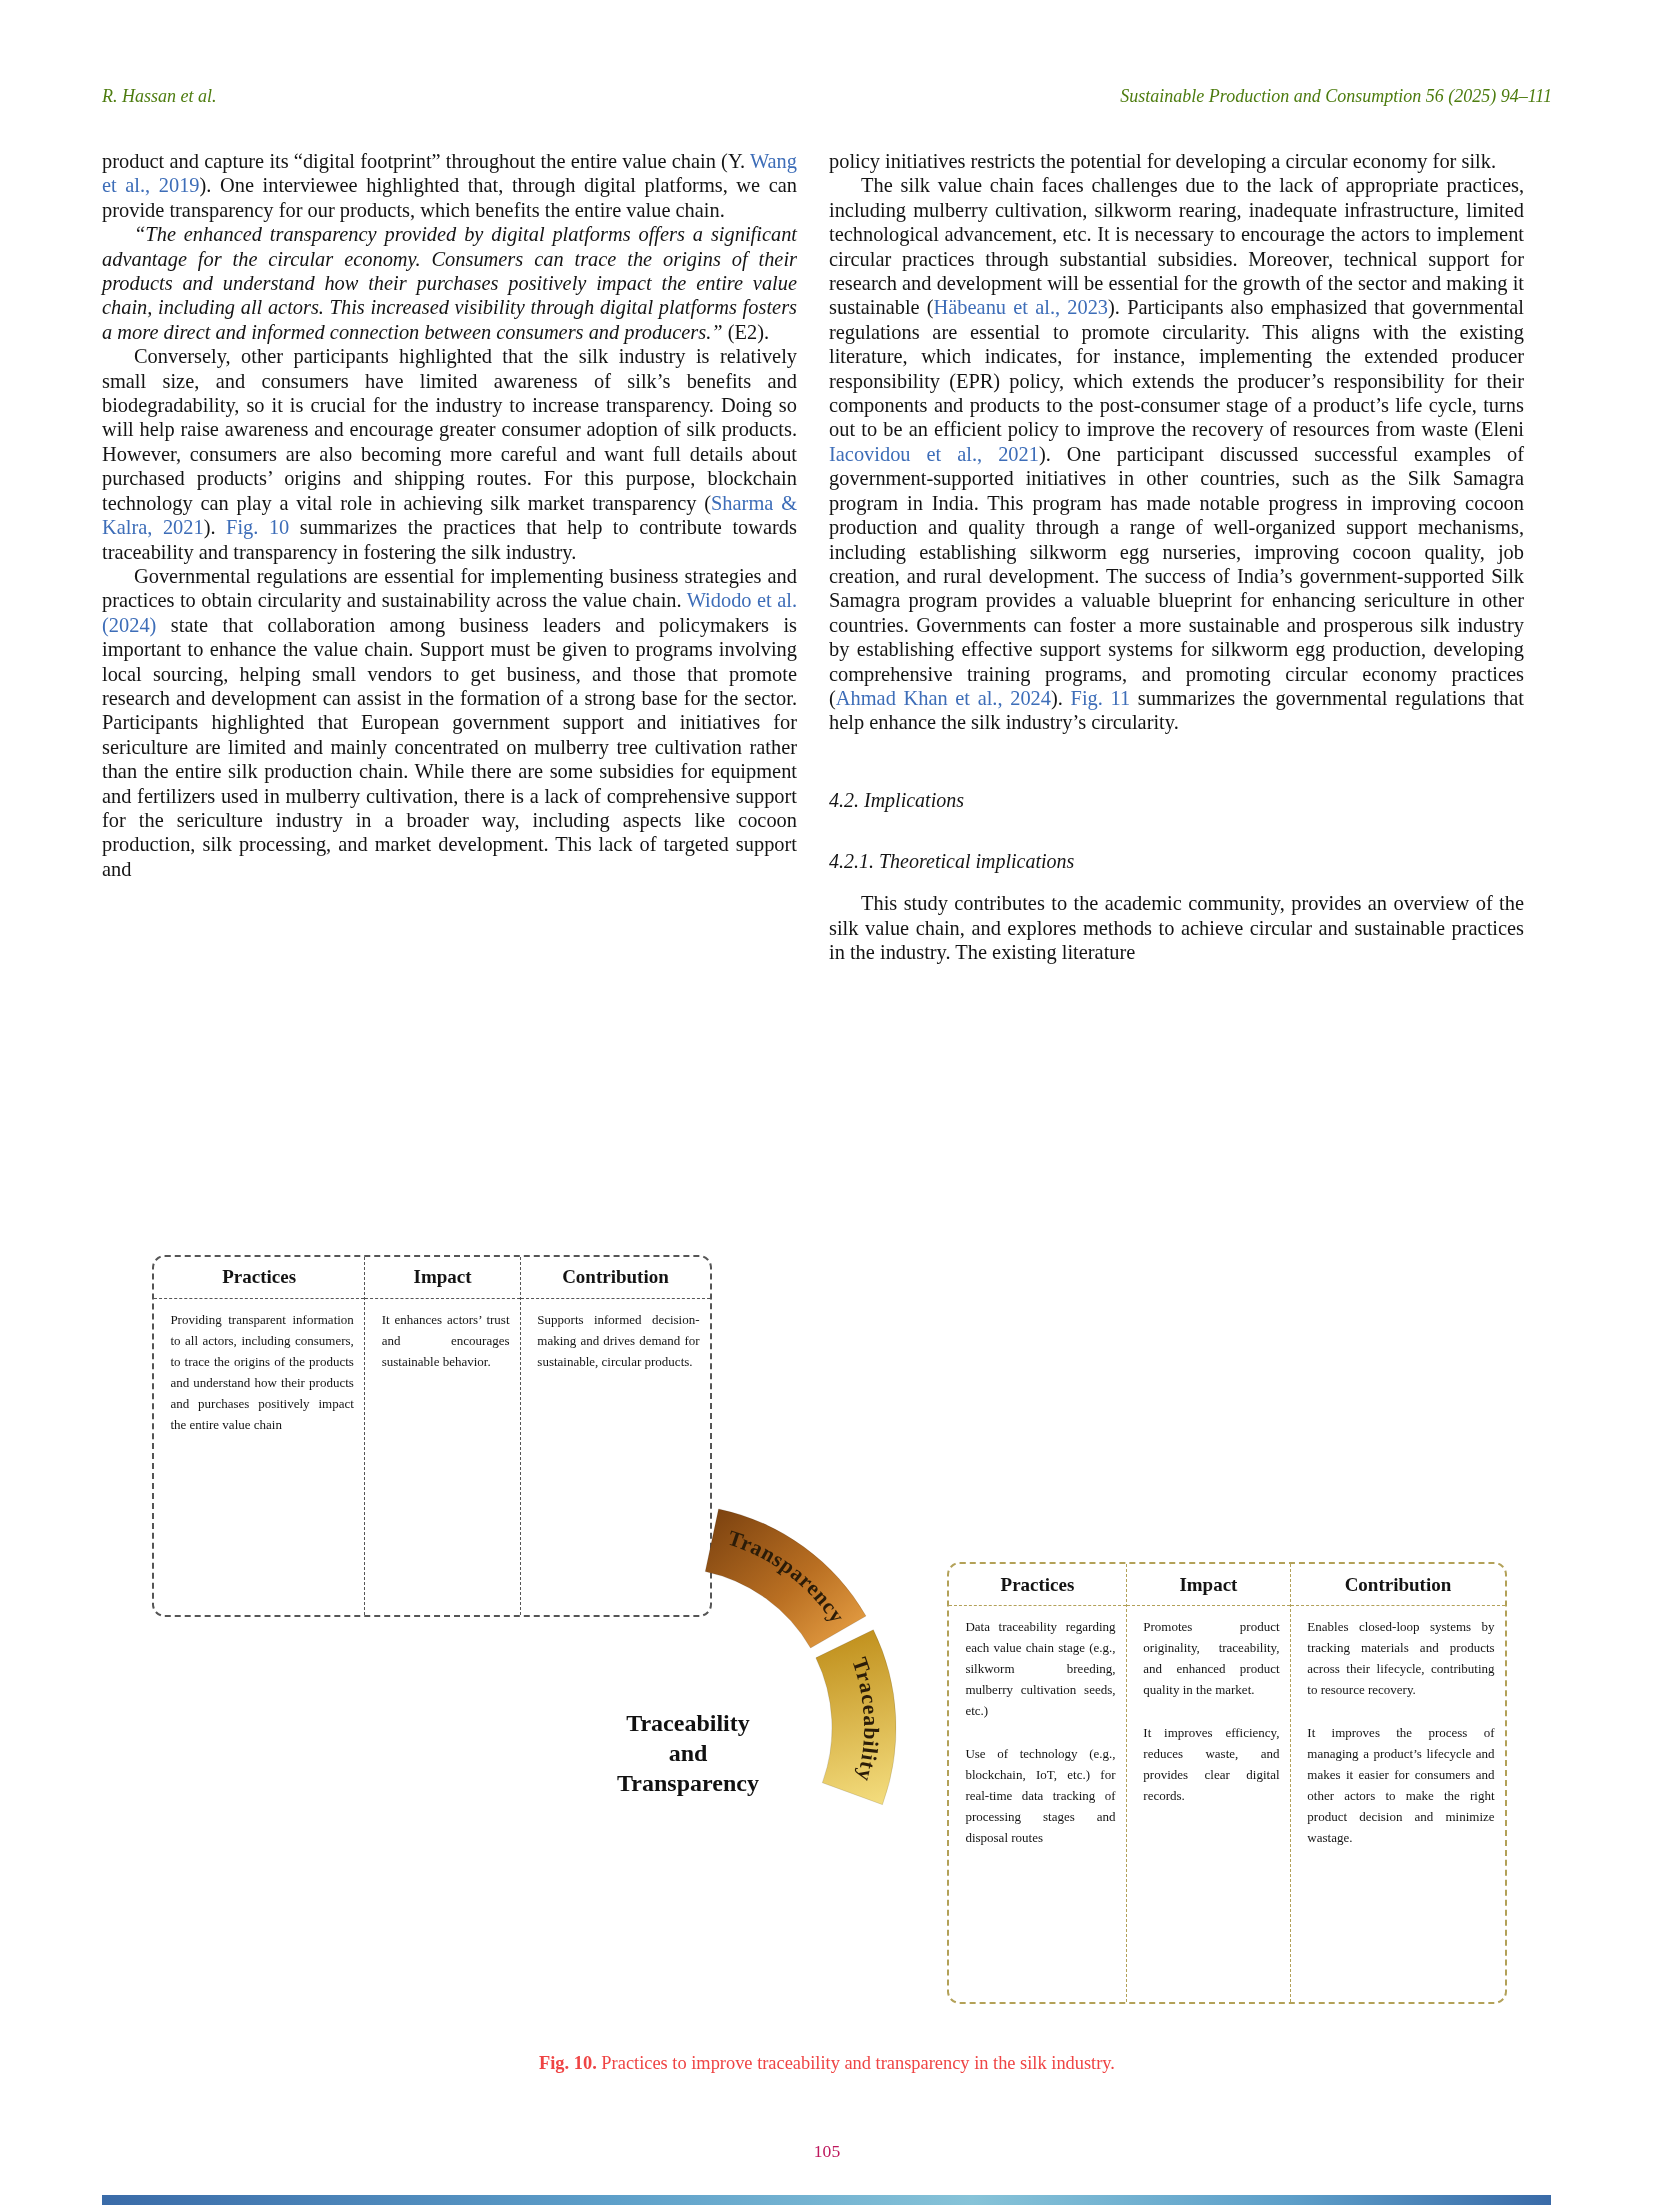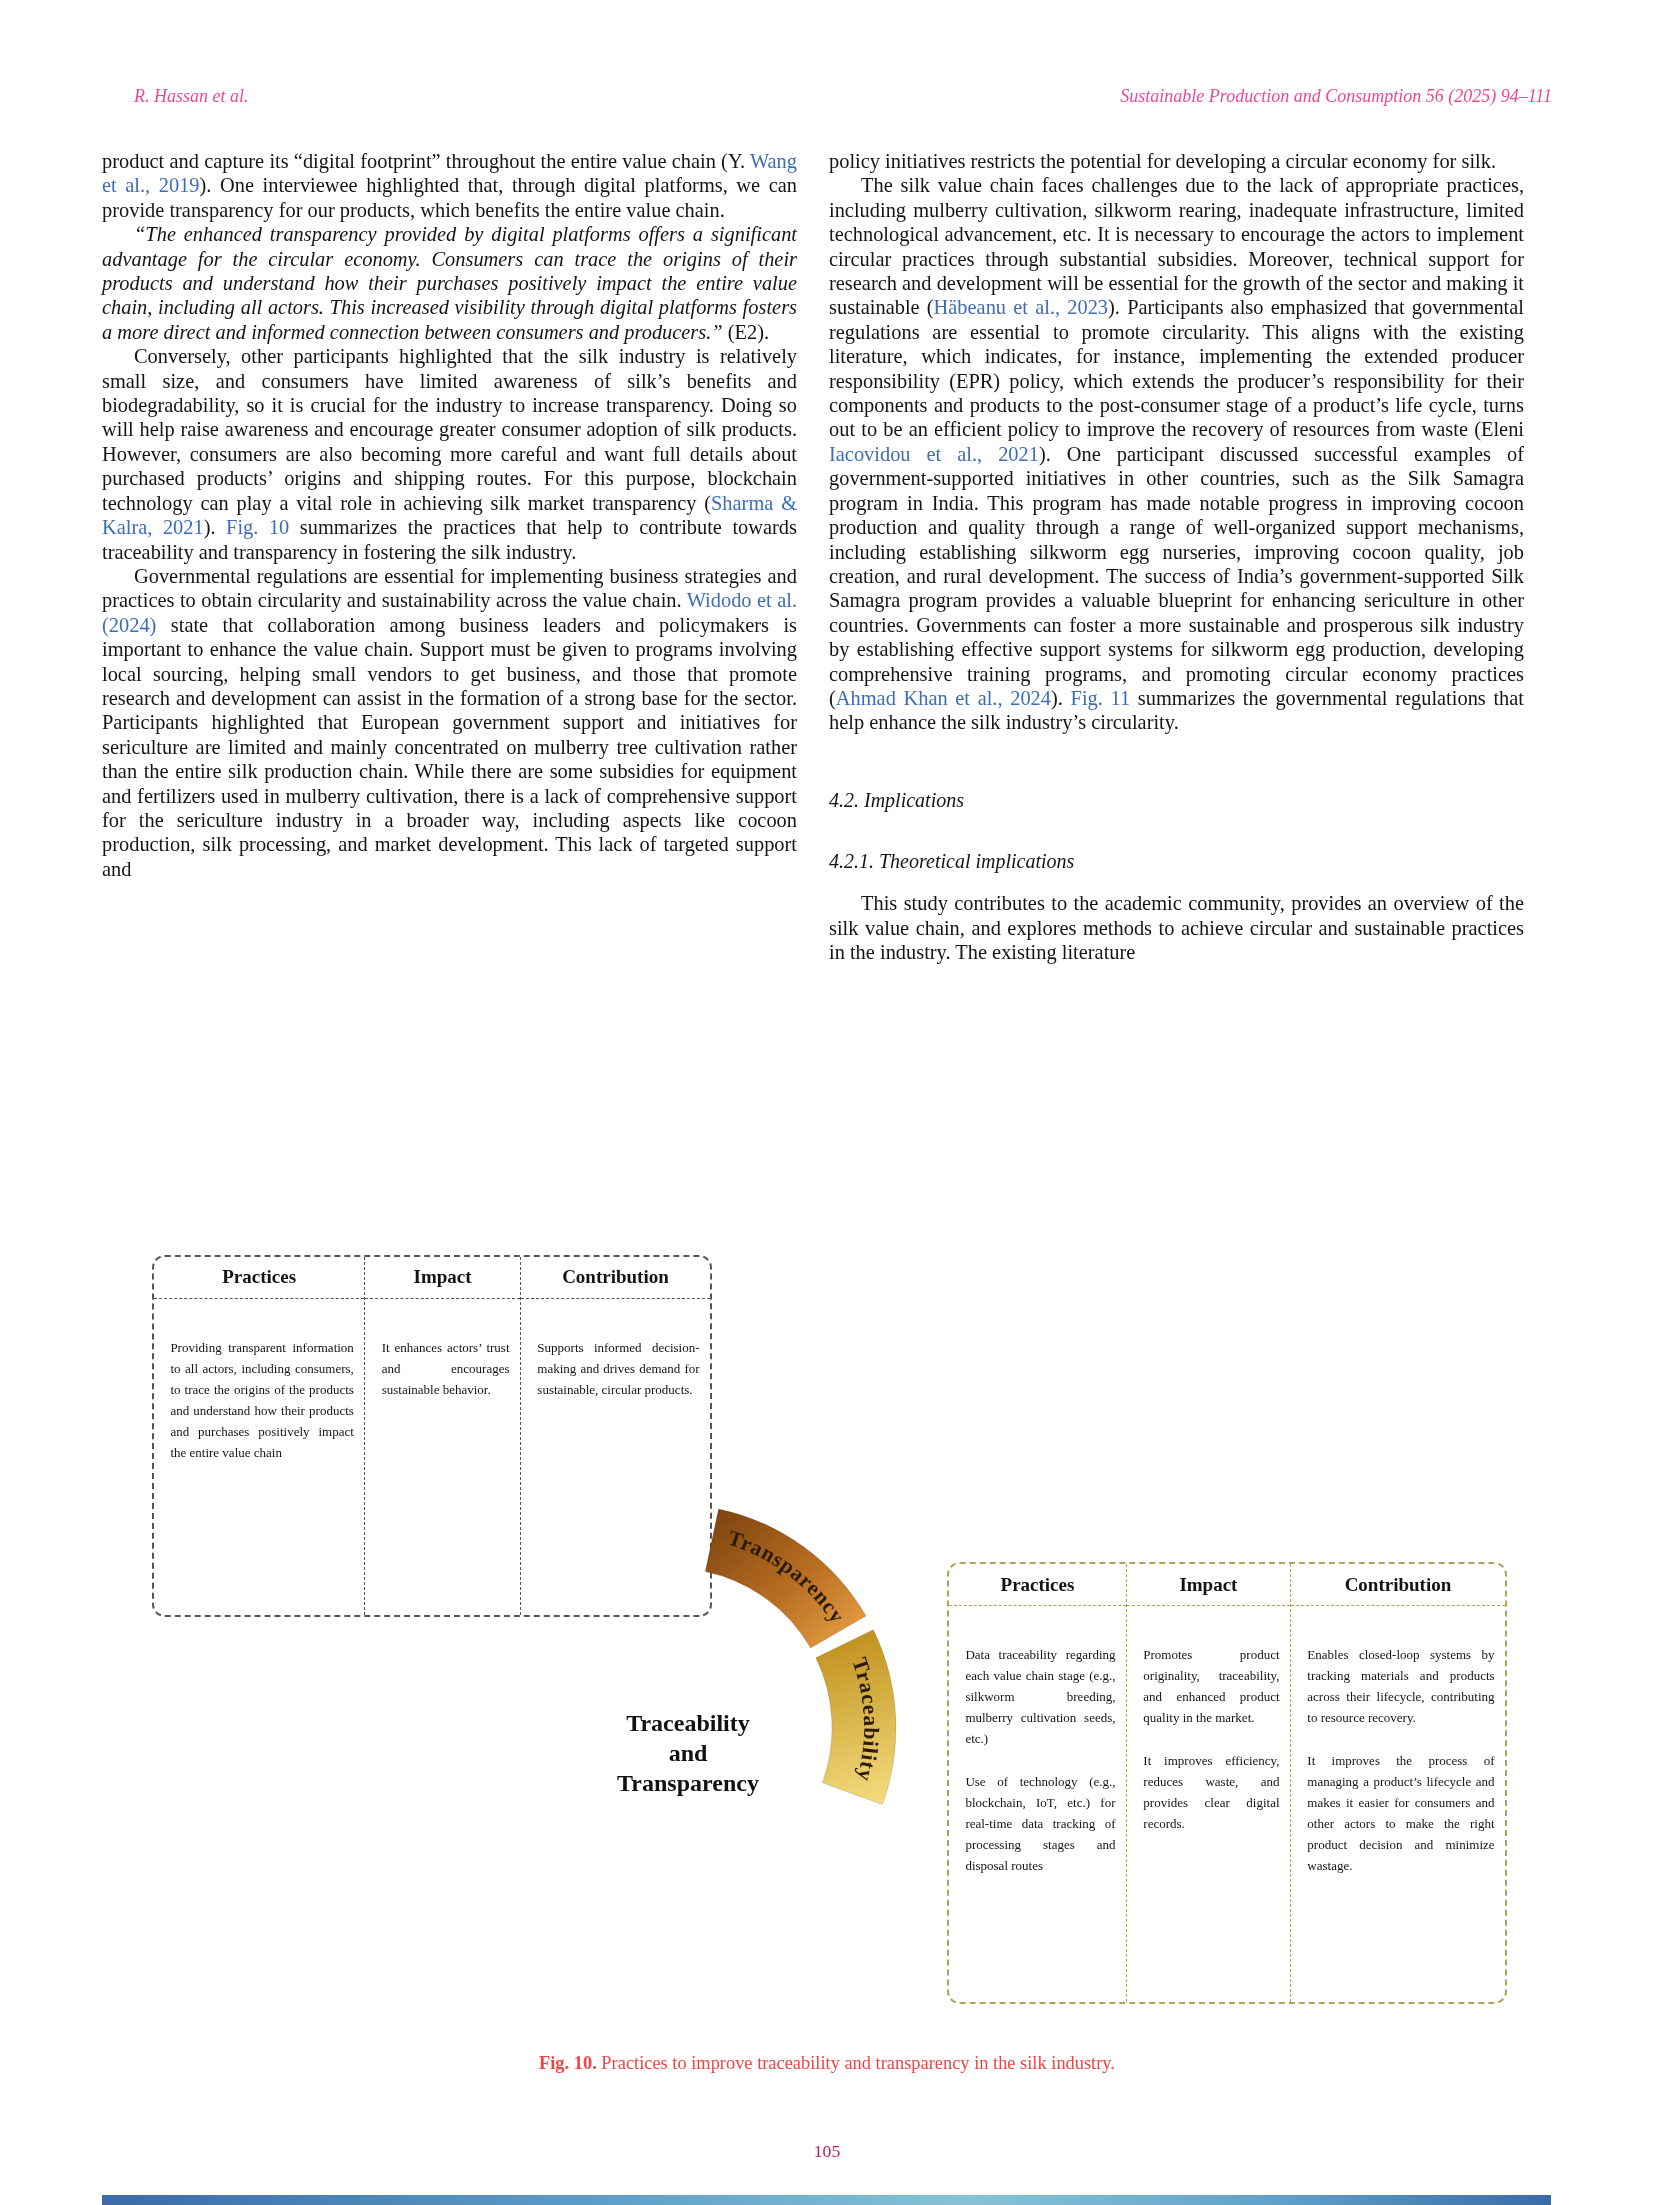--- a/index.html
+++ b/index.html
@@ -5,40 +5,40 @@
   * { margin:0; padding:0; box-sizing:border-box; }
   html, body { width:1654px; height:2205px; overflow:hidden; background:#ffffff; }
   body {
     font-family:"Liberation Serif","DejaVu Serif",serif;
     color:#141414;
     position:relative;
   }
   .page { position:absolute; inset:0; padding:86px 102px 0 102px; }
 
   
-  .running-head { display:flex; justify-content:space-between; font-style:italic; font-size:18px; color:#ec4899;margin-left:32px; }
+  .running-head { display:flex; justify-content:space-between; font-style:italic; font-size:18px; color:#4d7c0f; }
 
   
   .columns { display:flex; gap:32px; margin-top:42px; height:1082px; }
   .col { width:695px; font-size:20.4px; line-height:24.4px; text-align:justify; hyphens:auto; -webkit-hyphens:auto; }
   .para { margin:0; }
   .para.indent { text-indent:32px; }
   .seg-i { font-style:italic; }
   .seg-link { color:var(--link); }
   .subheading { font-style:italic; font-size:20px; text-align:left; margin:35px 0 16px; }
   .subheading.sec { margin:53px 0 0 0; }
   .subheading.subsec { margin:37px 0 17.6px; }
 
   
   .figure { position:relative; margin-top:19px; height:768px; }
 
   .ft { position:absolute; display:flex; align-items:stretch; border-radius:12.8px; background:#fff; }
   .ft-left  { left:50px;  top:4.8px;   width:560px; min-height:362px; border:2px dashed var(--leftTableBorder); }
   .ft-right { left:845px; top:312px; width:560px; min-height:442px; border:2px dashed var(--rightTableBorder); }
-  .ft-col { display:flex; flex-direction:column;gap:28px; }
+  .ft-col { display:flex; flex-direction:column; }
   .ft-left  .ft-col:not(:last-child) { border-right:1.6px dashed var(--leftTableBorder); }
   .ft-right .ft-col:not(:last-child) { border-right:1.6px dashed var(--rightTableBorder); }
   .w38 { width:38%; } .w28 { width:28%; } .w34 { width:34%; }
   .rw32 { width:32%; } .rw29 { width:29.5%; } .rw39 { width:38.5%; }
   .ft-head { font-weight:bold; font-size:19px; text-align:center; padding:9.6px 3.2px 9.6px; }
   .ft-left  .ft-head { border-bottom:1.6px dashed var(--leftTableBorder); }
   .ft-right .ft-head { border-bottom:1.6px dashed var(--rightTableBorder); }
   .ft-body { padding:9.6px 10.4px 11.2px; }
   .ft-cell { font-size:13px; line-height:21px; text-align:justify; hyphens:auto;margin-left:6px; -webkit-hyphens:auto; }
   .ft-cell + .ft-cell { margin-top:22.4px; }

